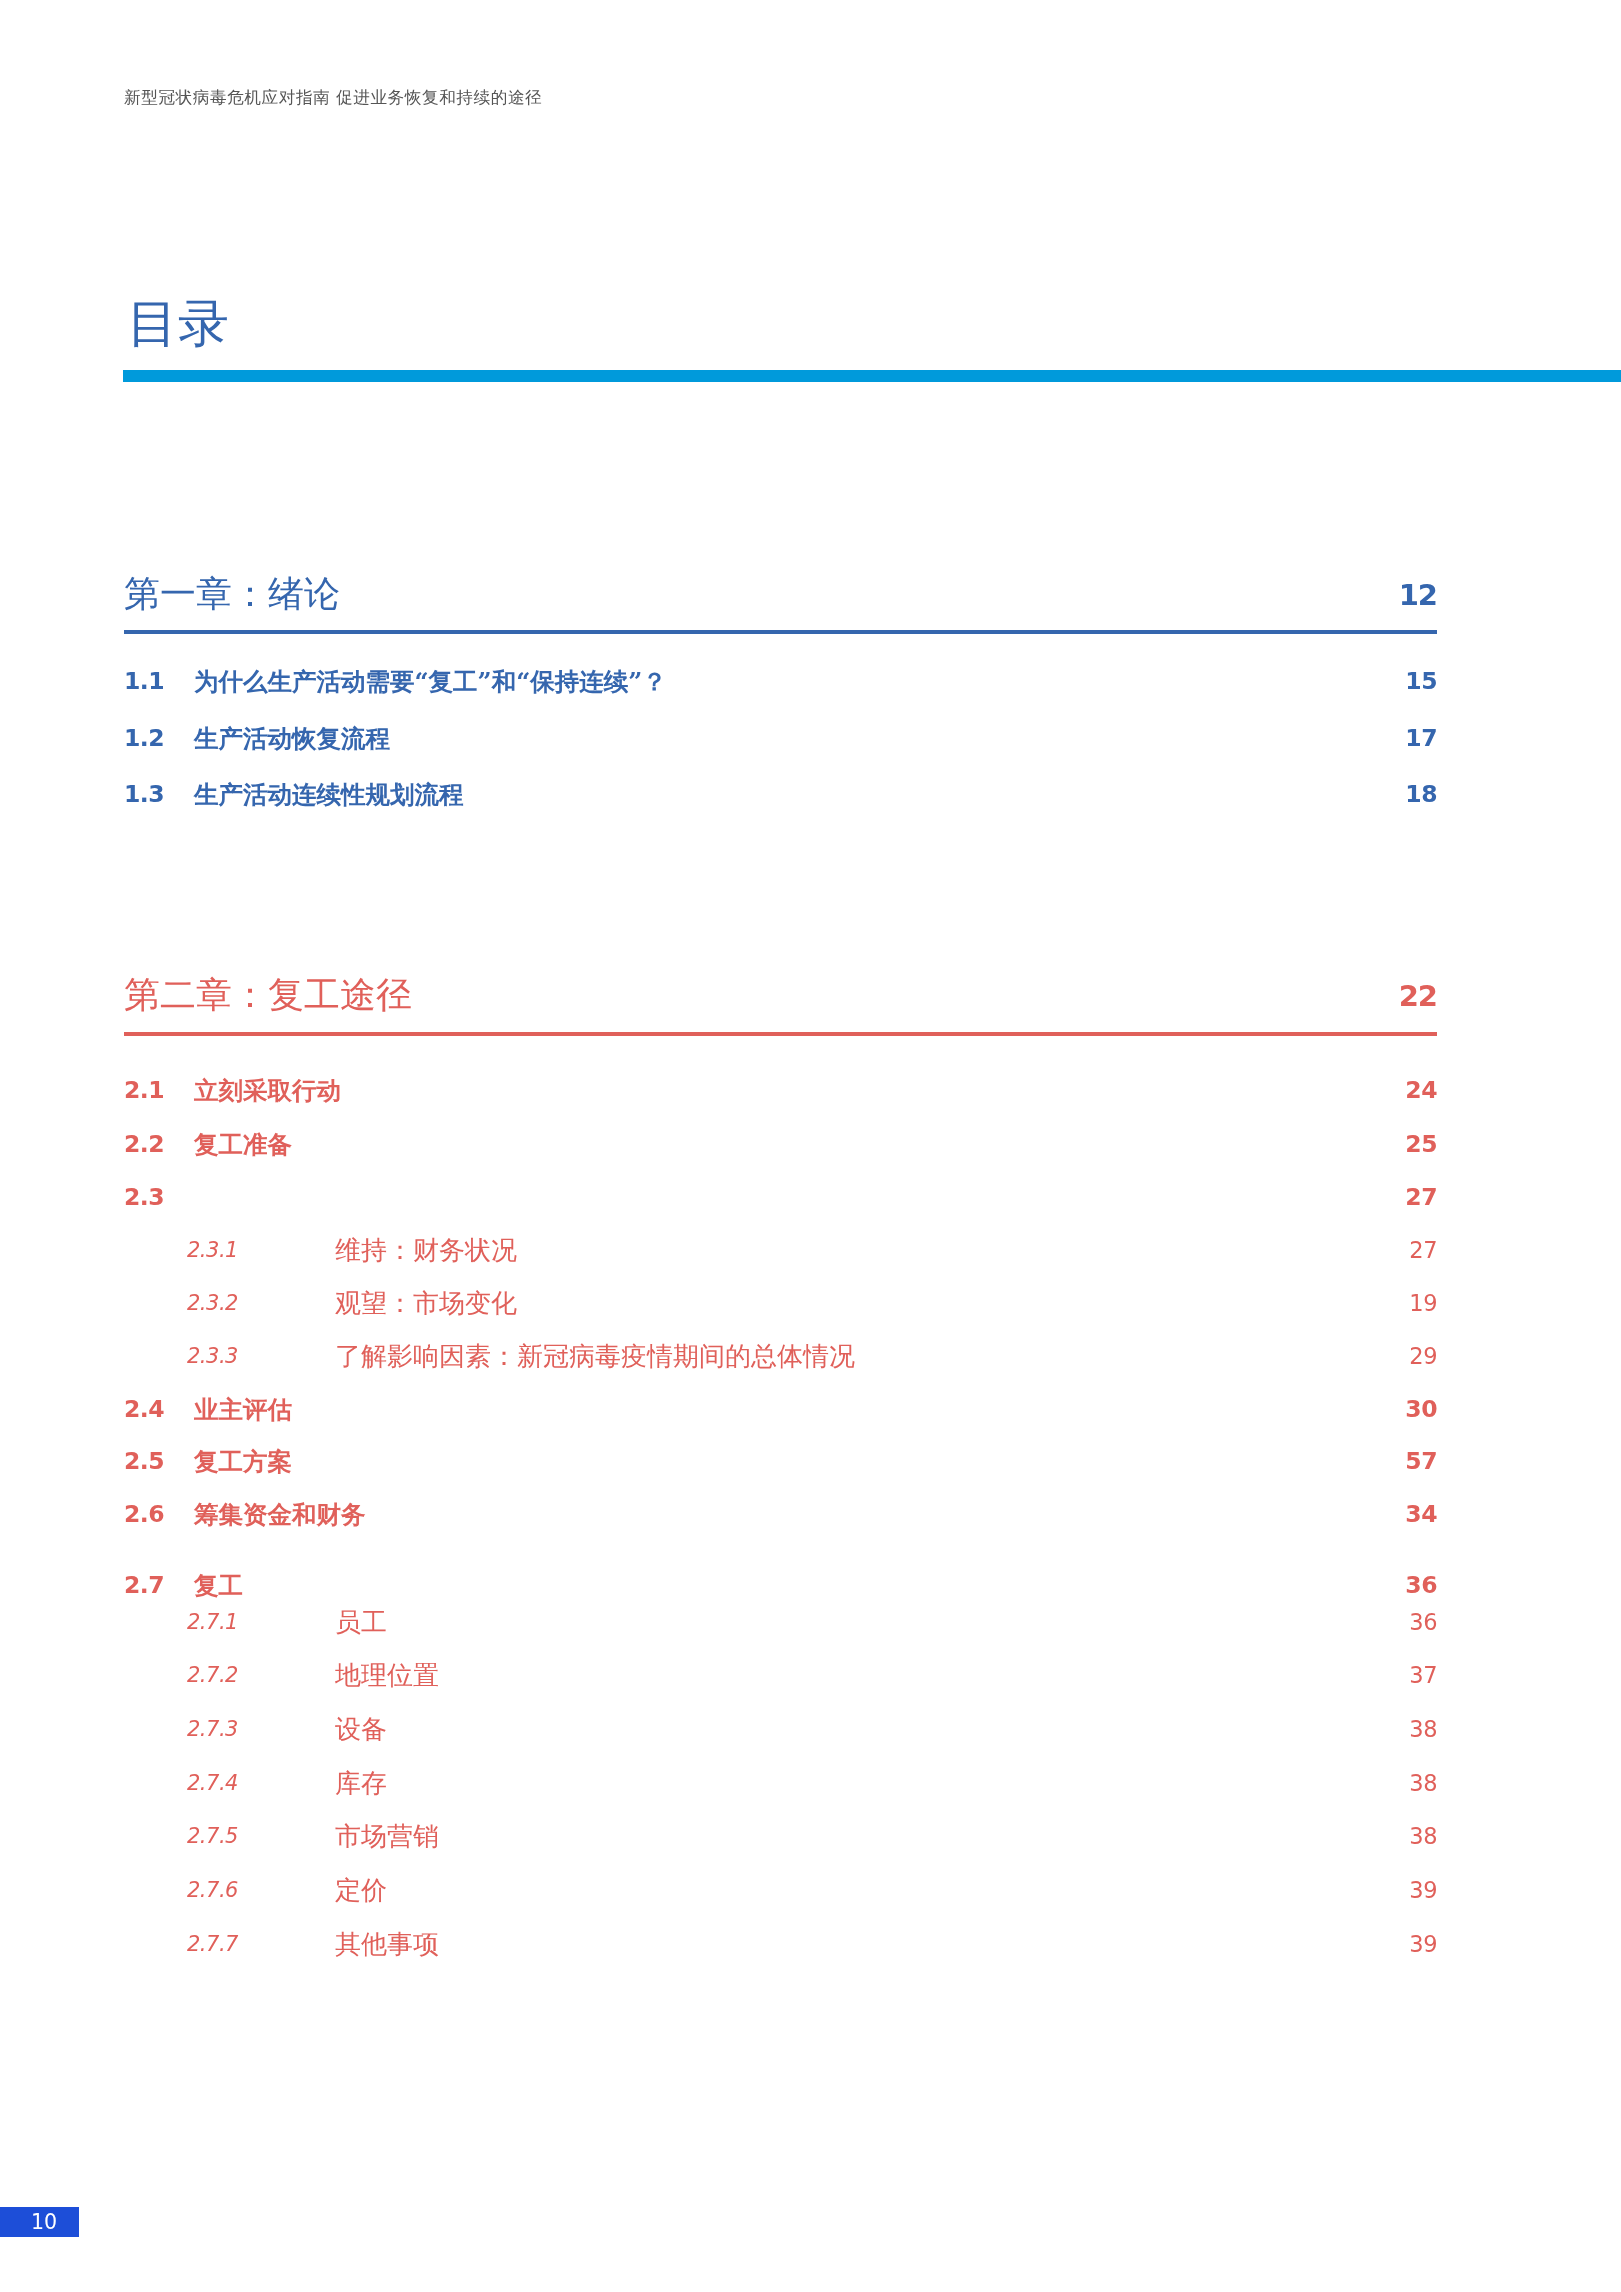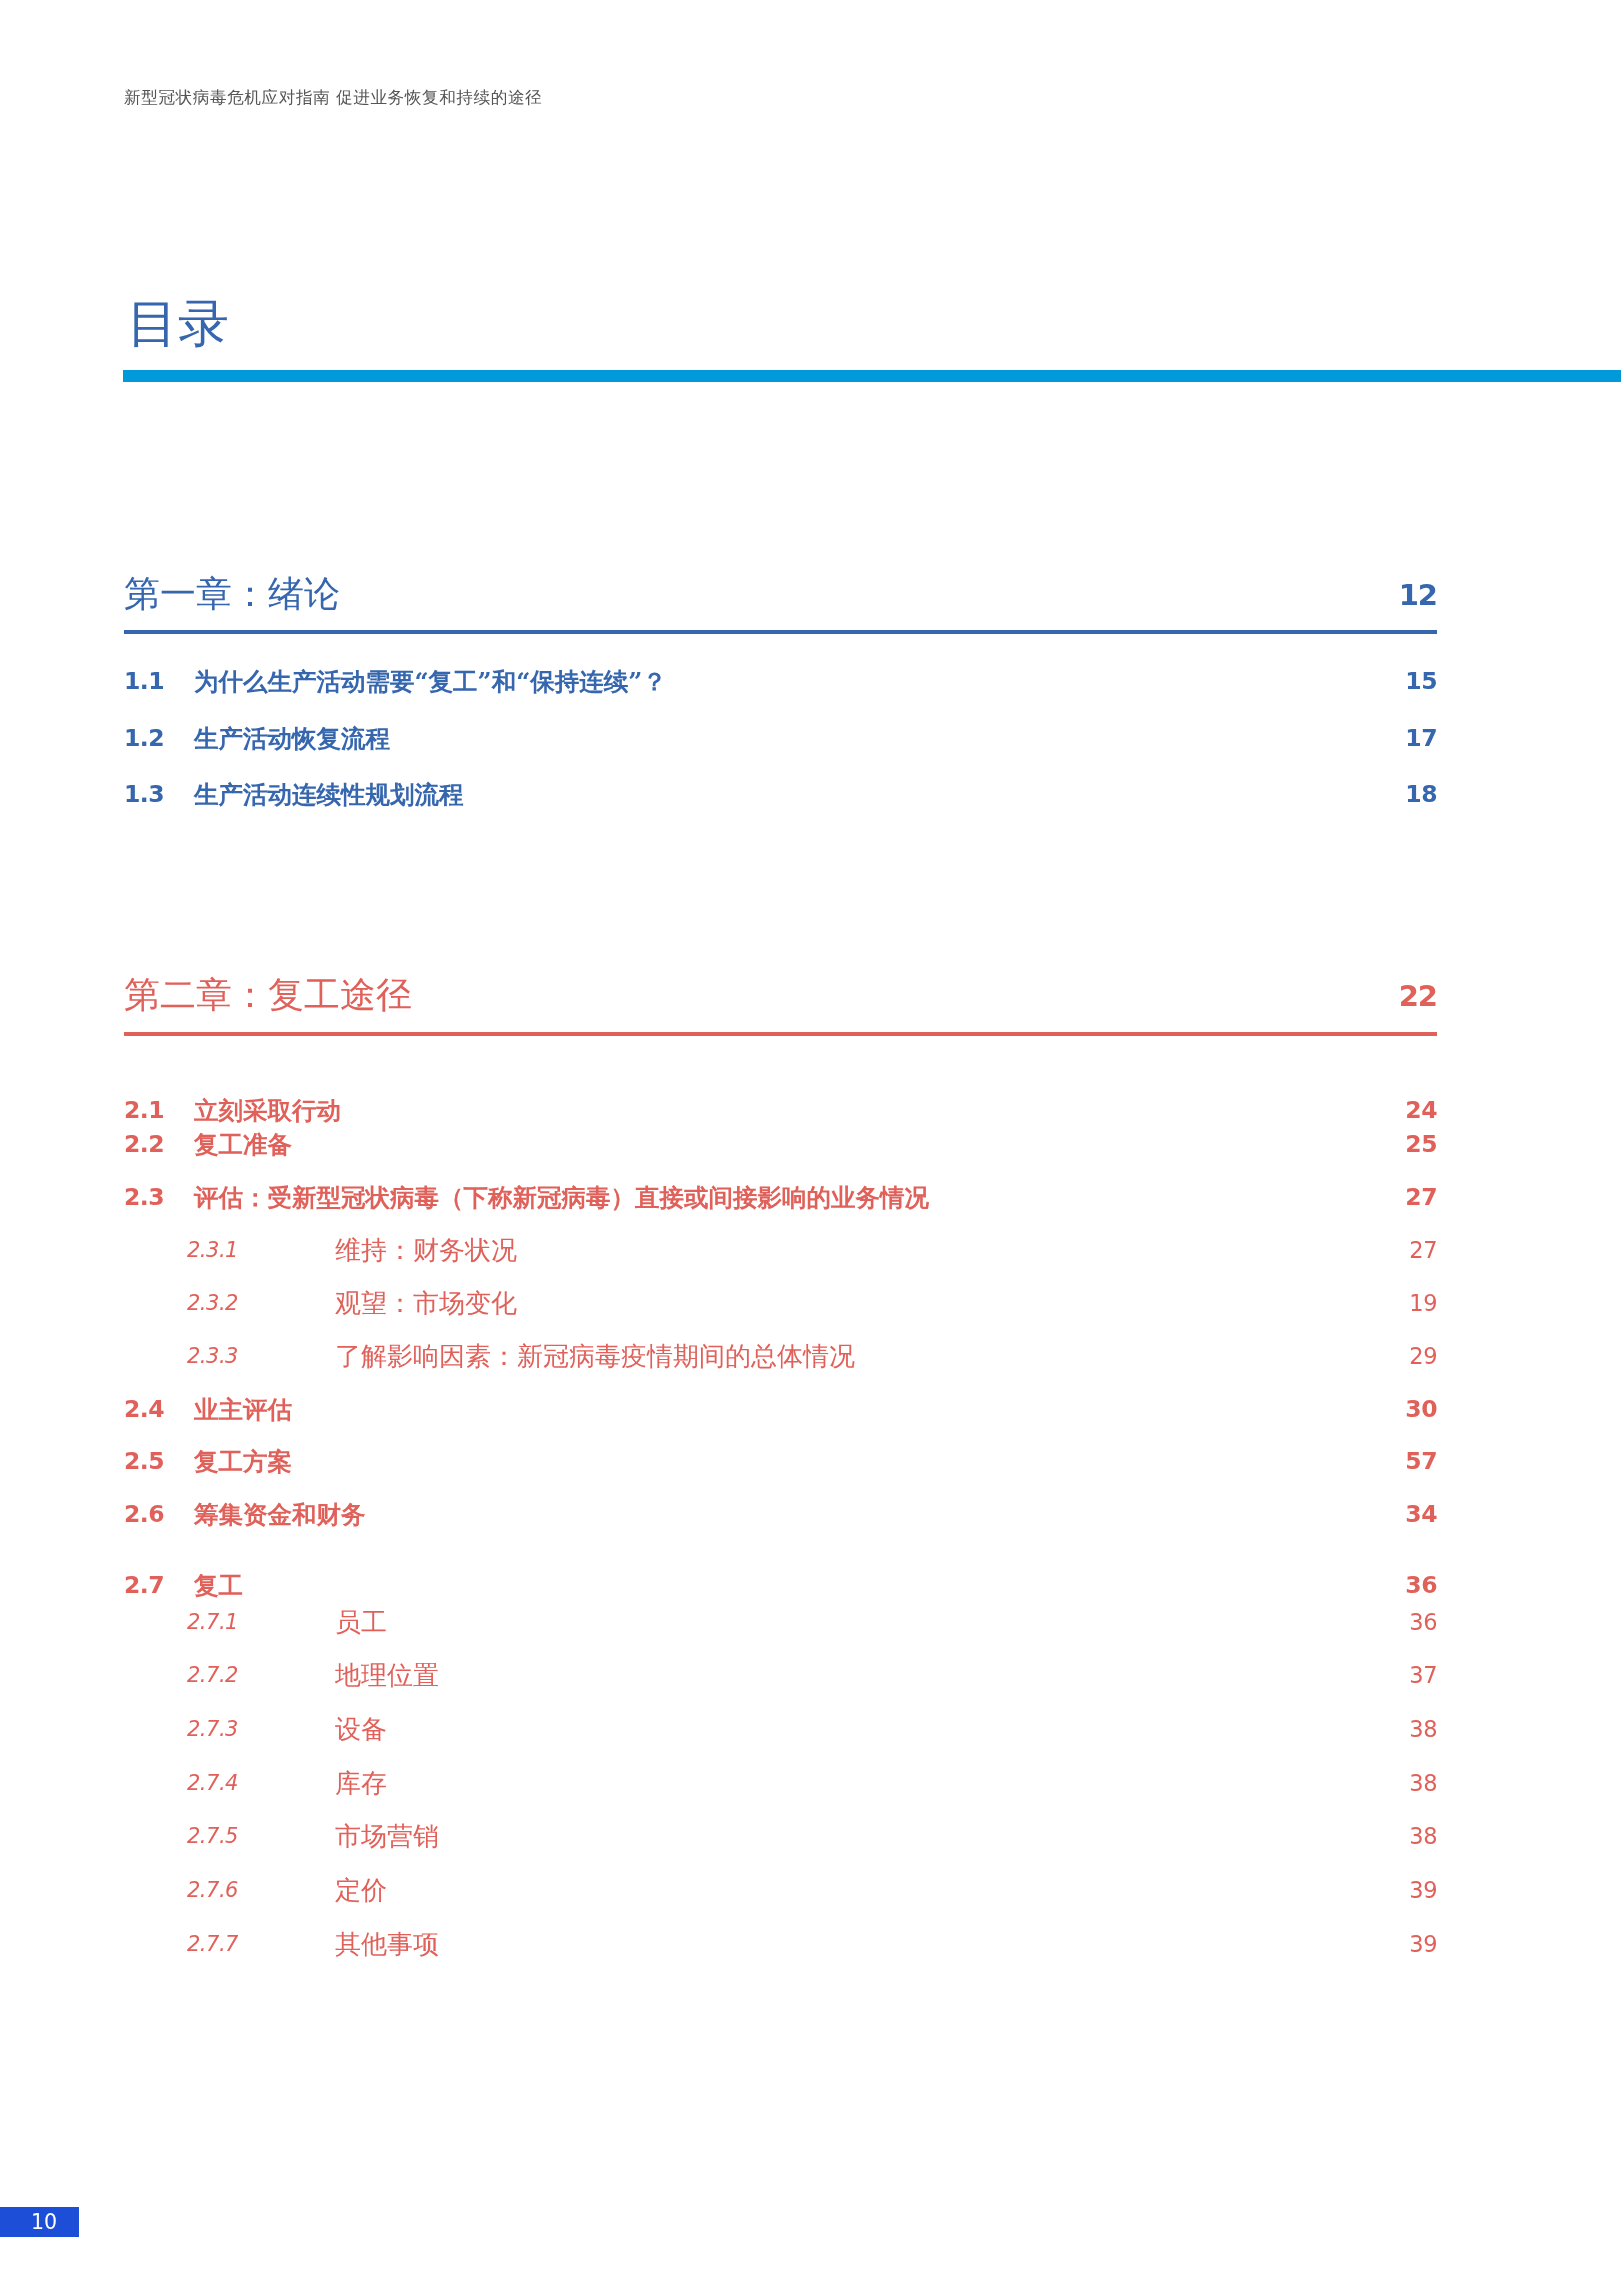--- a/index.html
+++ b/index.html
@@ -70,33 +70,32 @@
   </div>
 </div>
 
 <div class="abs chapter red" style="top:973px; height:1000px;">
   <div class="chapter-head" style="top:0;">
     <div class="chapter-title">第二章：复工途径</div>
     <div class="chapter-page">22</div>
   </div>
   <div class="chapter-rule bg-red" style="top:59px;"></div>
 
-  <div class="row" style="top:100px;margin-top:20px;">
+  <div class="row" style="top:100px;">
     <span class="num">2.1</span>
     <span class="label">立刻采取行动</span>
     <span class="pg">24</span>
   </div>
   <div class="row" style="top:154px;">
     <span class="num">2.2</span>
     <span class="label">复工准备</span>
     <span class="pg">25</span>
   </div>
   <div class="row" style="top:207px;">
     <span class="num">2.3</span>
-    <span class="label">评估：受新型冠状病毒（下称新冠病毒）直接或间接影响的业务情况</span>
     <span class="pg">27</span>
   </div>
   <div class="row sub" style="top:260px;">
     <span class="num">2.3.1</span>
     <span class="label">维持：财务状况</span>
     <span class="pg">27</span>
   </div>
   <div class="row sub" style="top:313px;">
     <span class="num">2.3.2</span>
     <span class="label">观望：市场变化</span>

